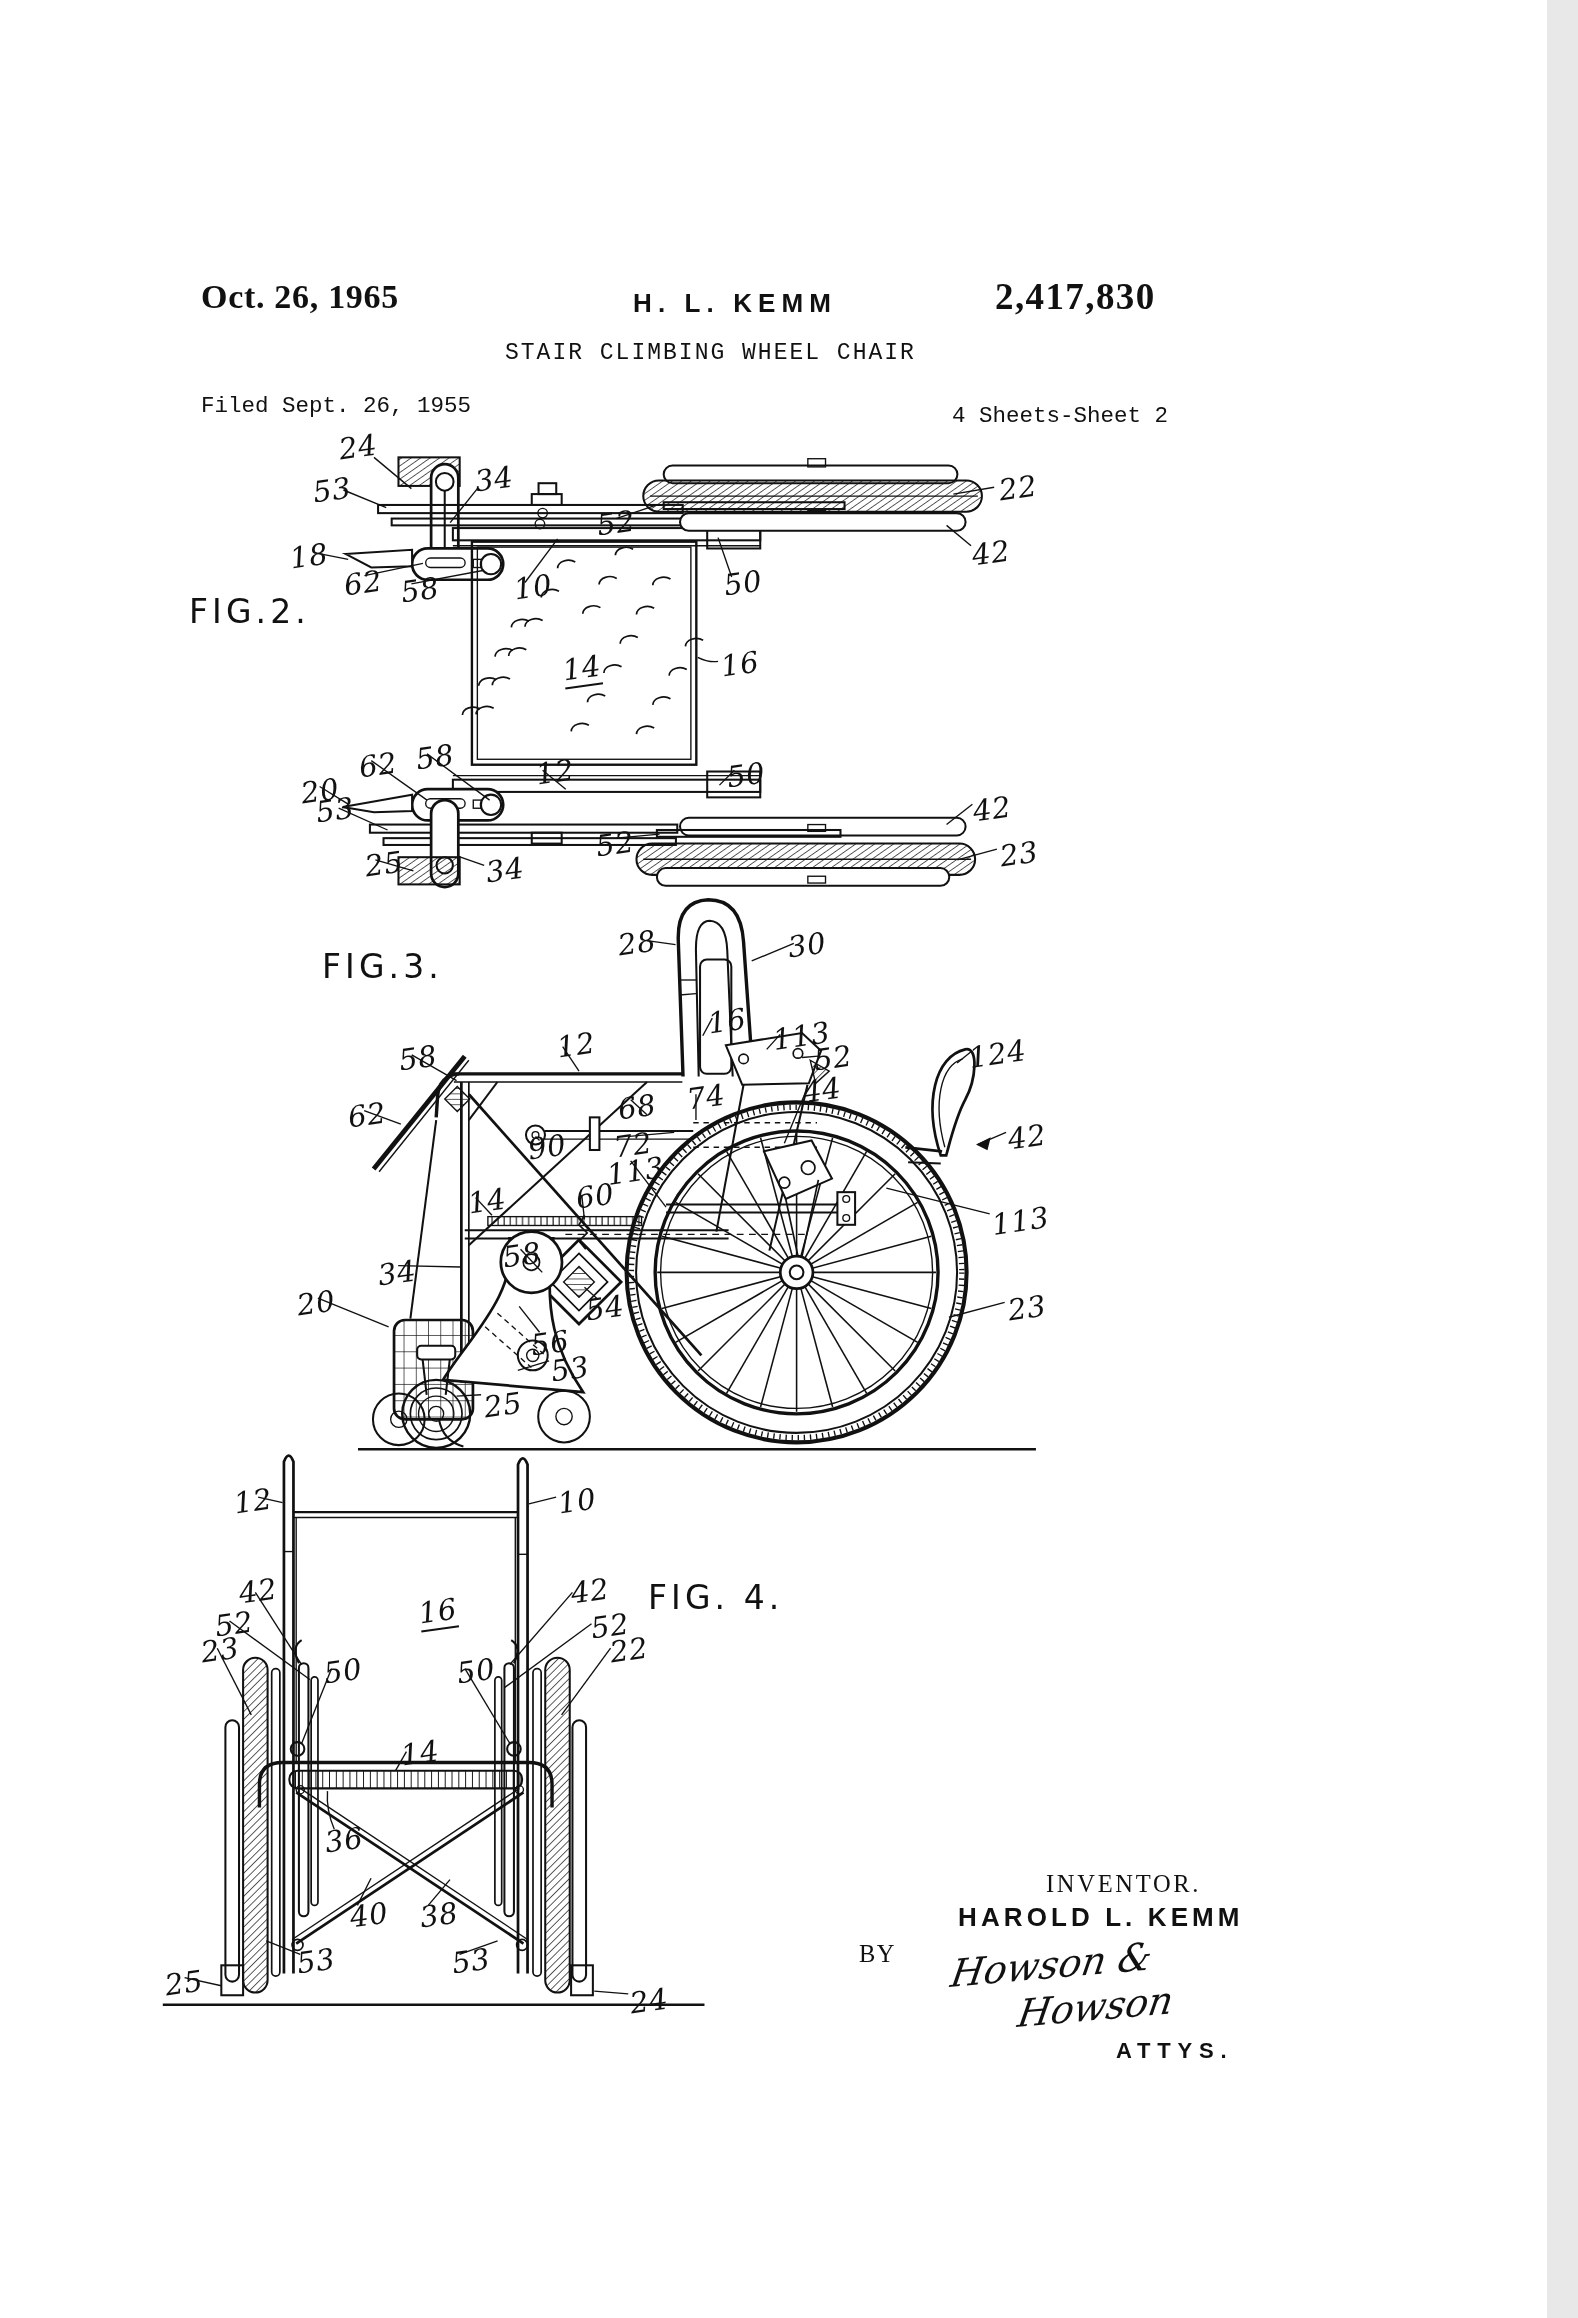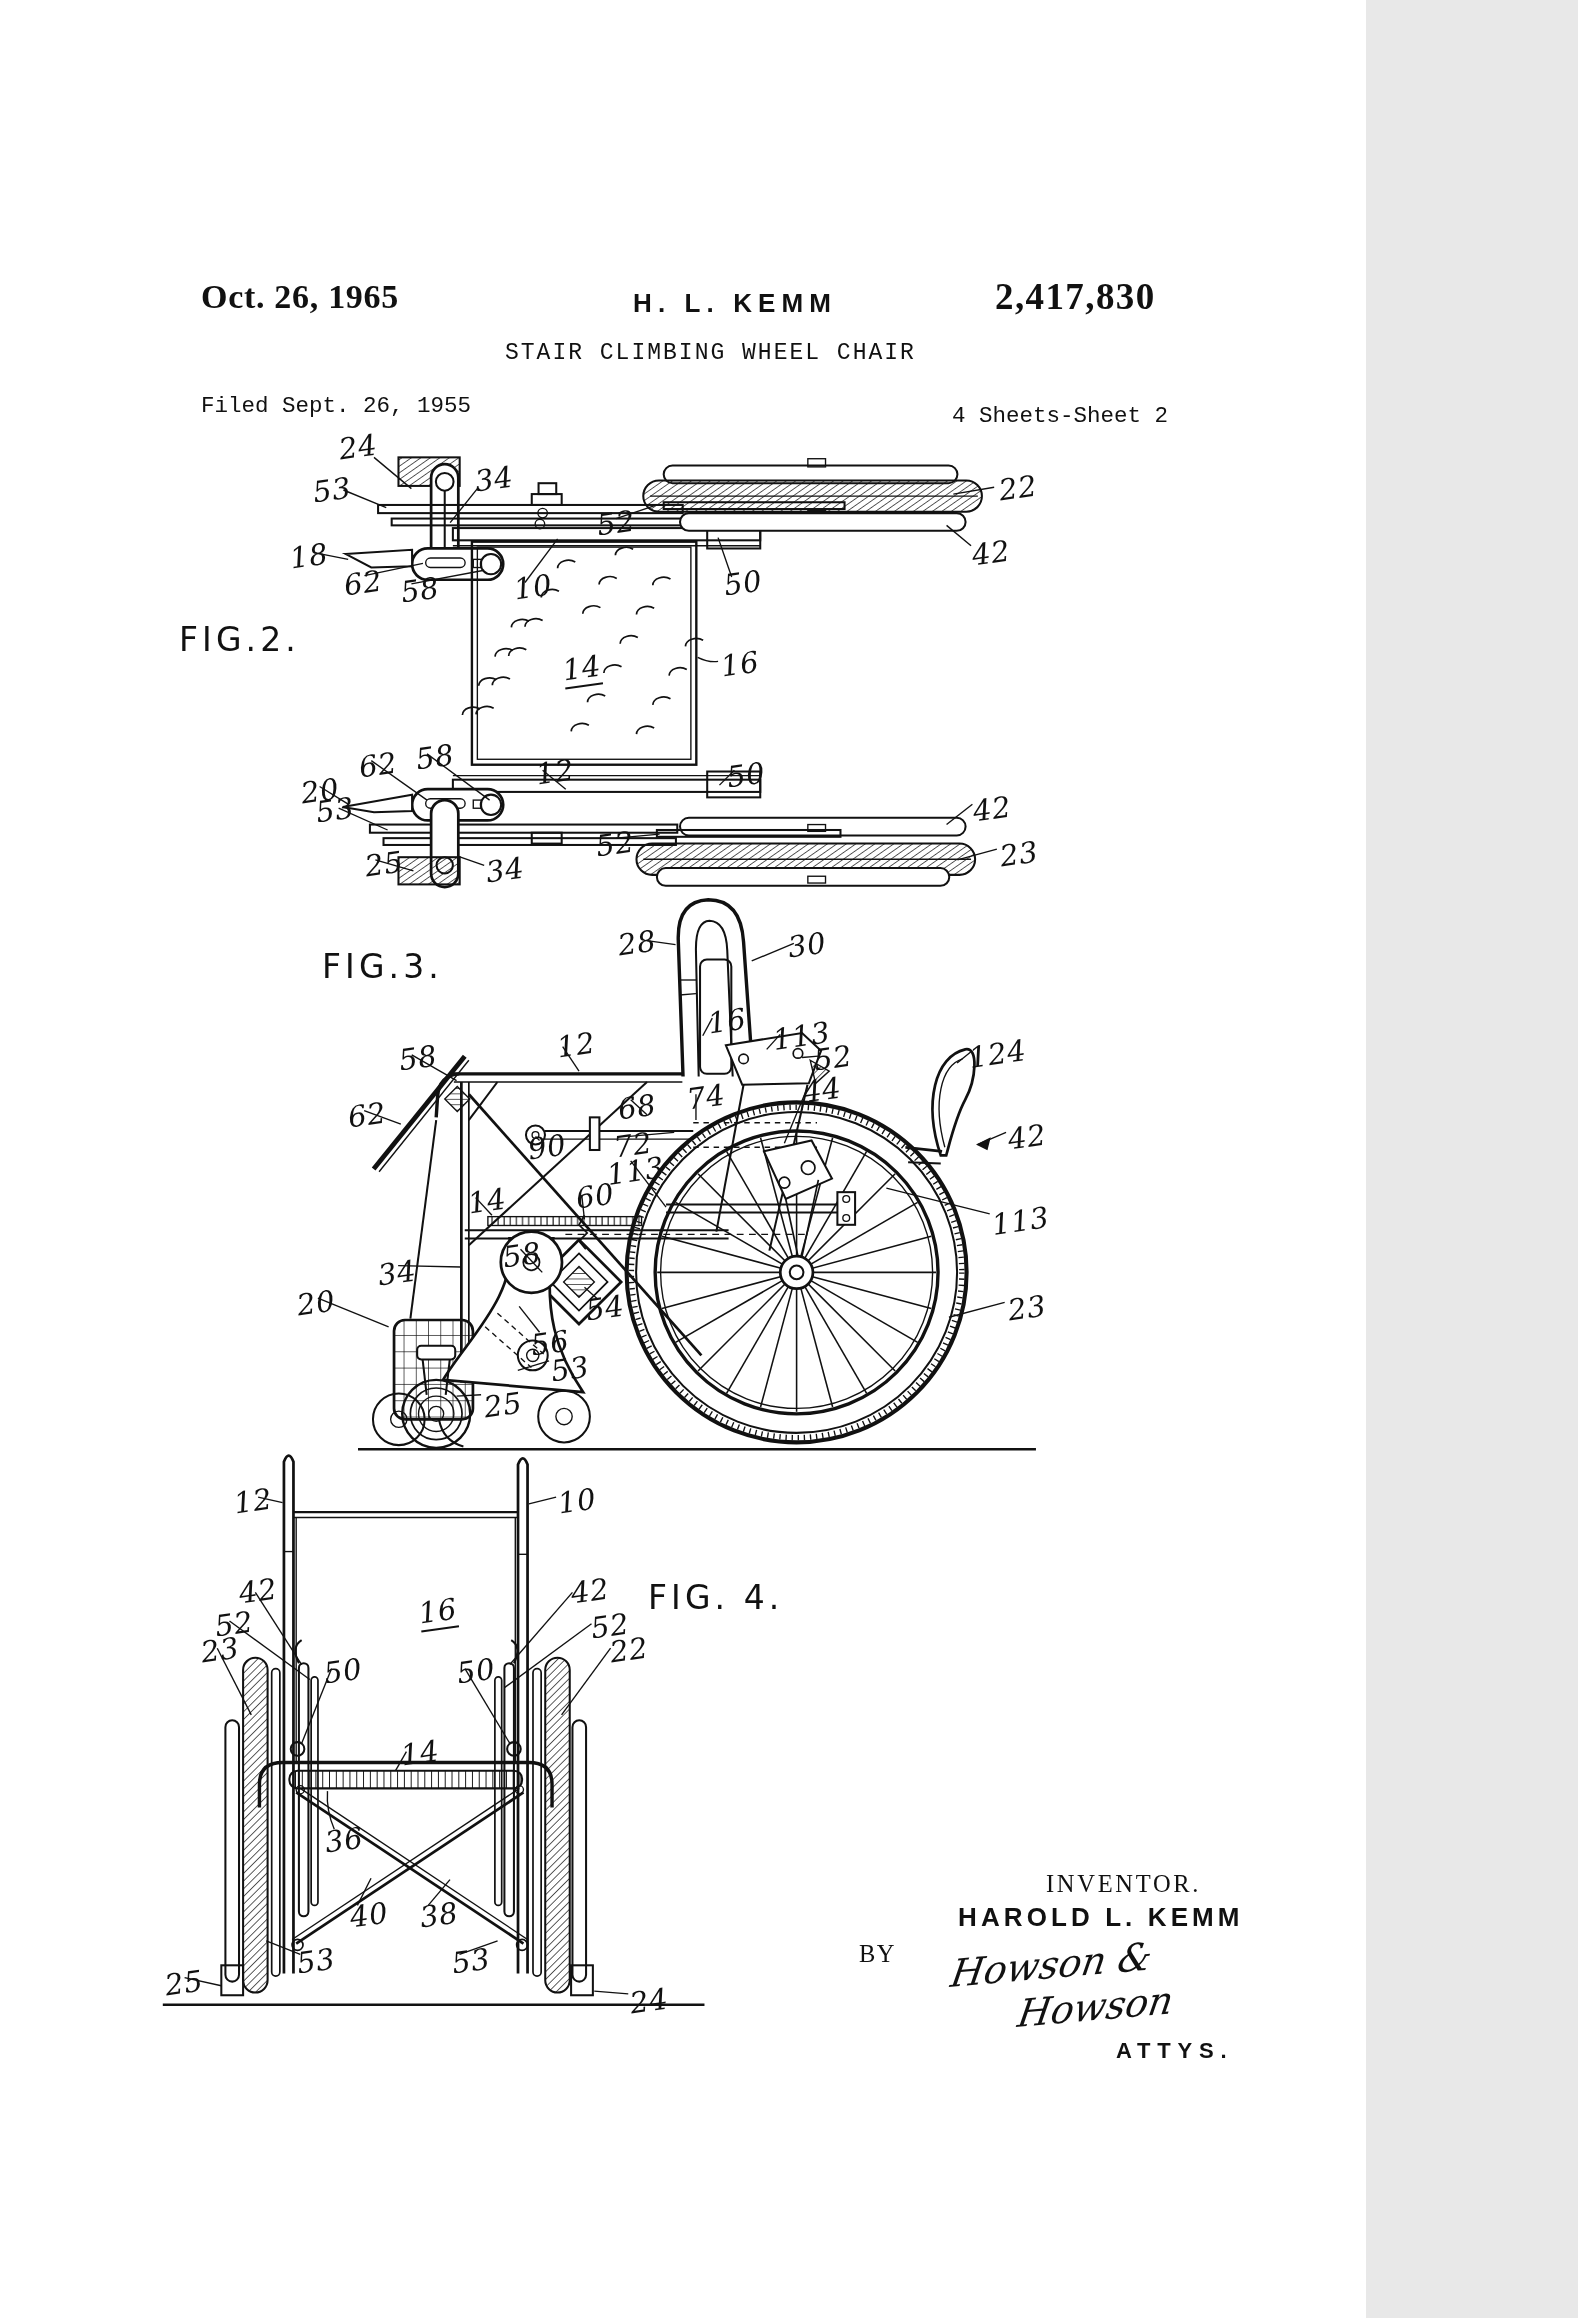--- a/index.html
+++ b/index.html
@@ -1,28 +1,28 @@
 <!DOCTYPE html>
 <html style="font-size:11px"><head>
 <meta charset="utf-8">
 <style>
   html,body{margin:0;padding:0;background:#e8e8e8;}
-  .page{position:relative;width:1366px;height:2319px;background:#ffffff;overflow:hidden;
+  .page{position:relative;width:1547px;height:2319px;background:#ffffff;overflow:hidden;
         font-family:"Liberation Serif",serif;color:#111;}
   .abs{position:absolute;white-space:nowrap;}
   
   .hdr-date{left:201px;top:278px;font:bold 34px "Liberation Serif",serif;letter-spacing:0.7px;}
   .hdr-inv{left:633px;top:288px;font:26px "Liberation Sans",sans-serif;letter-spacing:6.1px;font-weight:bold;}
   .hdr-num{left:995px;top:275px;font:bold 37px "Liberation Serif",serif;letter-spacing:1.4px;}
   .hdr-title{left:505px;top:340px;font:23px "Liberation Mono",monospace;letter-spacing:2px;text-align:right;}
   .hdr-filed{left:201px;top:393px;font:22.5px "Liberation Mono",monospace;}
   .hdr-sheet{left:952px;top:403px;font:22.5px "Liberation Mono",monospace;}
   
   .figcap{font:33px "DejaVu Sans",sans-serif;letter-spacing:4.1px;}
-  .cap2{left:179px;top:592px;margin-top:28px;}
+  .cap2{left:189px;top:592px;}
   .cap3{left:322px;top:947px;font-size:33px;}
   .cap4{left:648px;top:1578px;}
   
   .r{position:absolute;font:italic 29px "DejaVu Serif",serif;color:#111;
      transform:rotate(-8deg);letter-spacing:0.7px;line-height:1;}
   .ul{border-bottom:2px solid #111;padding-bottom:2px;}
   
   .f-inv{left:1046px;top:1870px;font:24.5px "Liberation Serif",serif;letter-spacing:2.7px;}
   .f-name{left:958px;top:1902px;font:26px "Liberation Sans",sans-serif;letter-spacing:4.1px;font-weight:bold;}
   .f-by{left:859px;top:1940px;font:24.5px "Liberation Serif",serif;letter-spacing:1.4px;}

